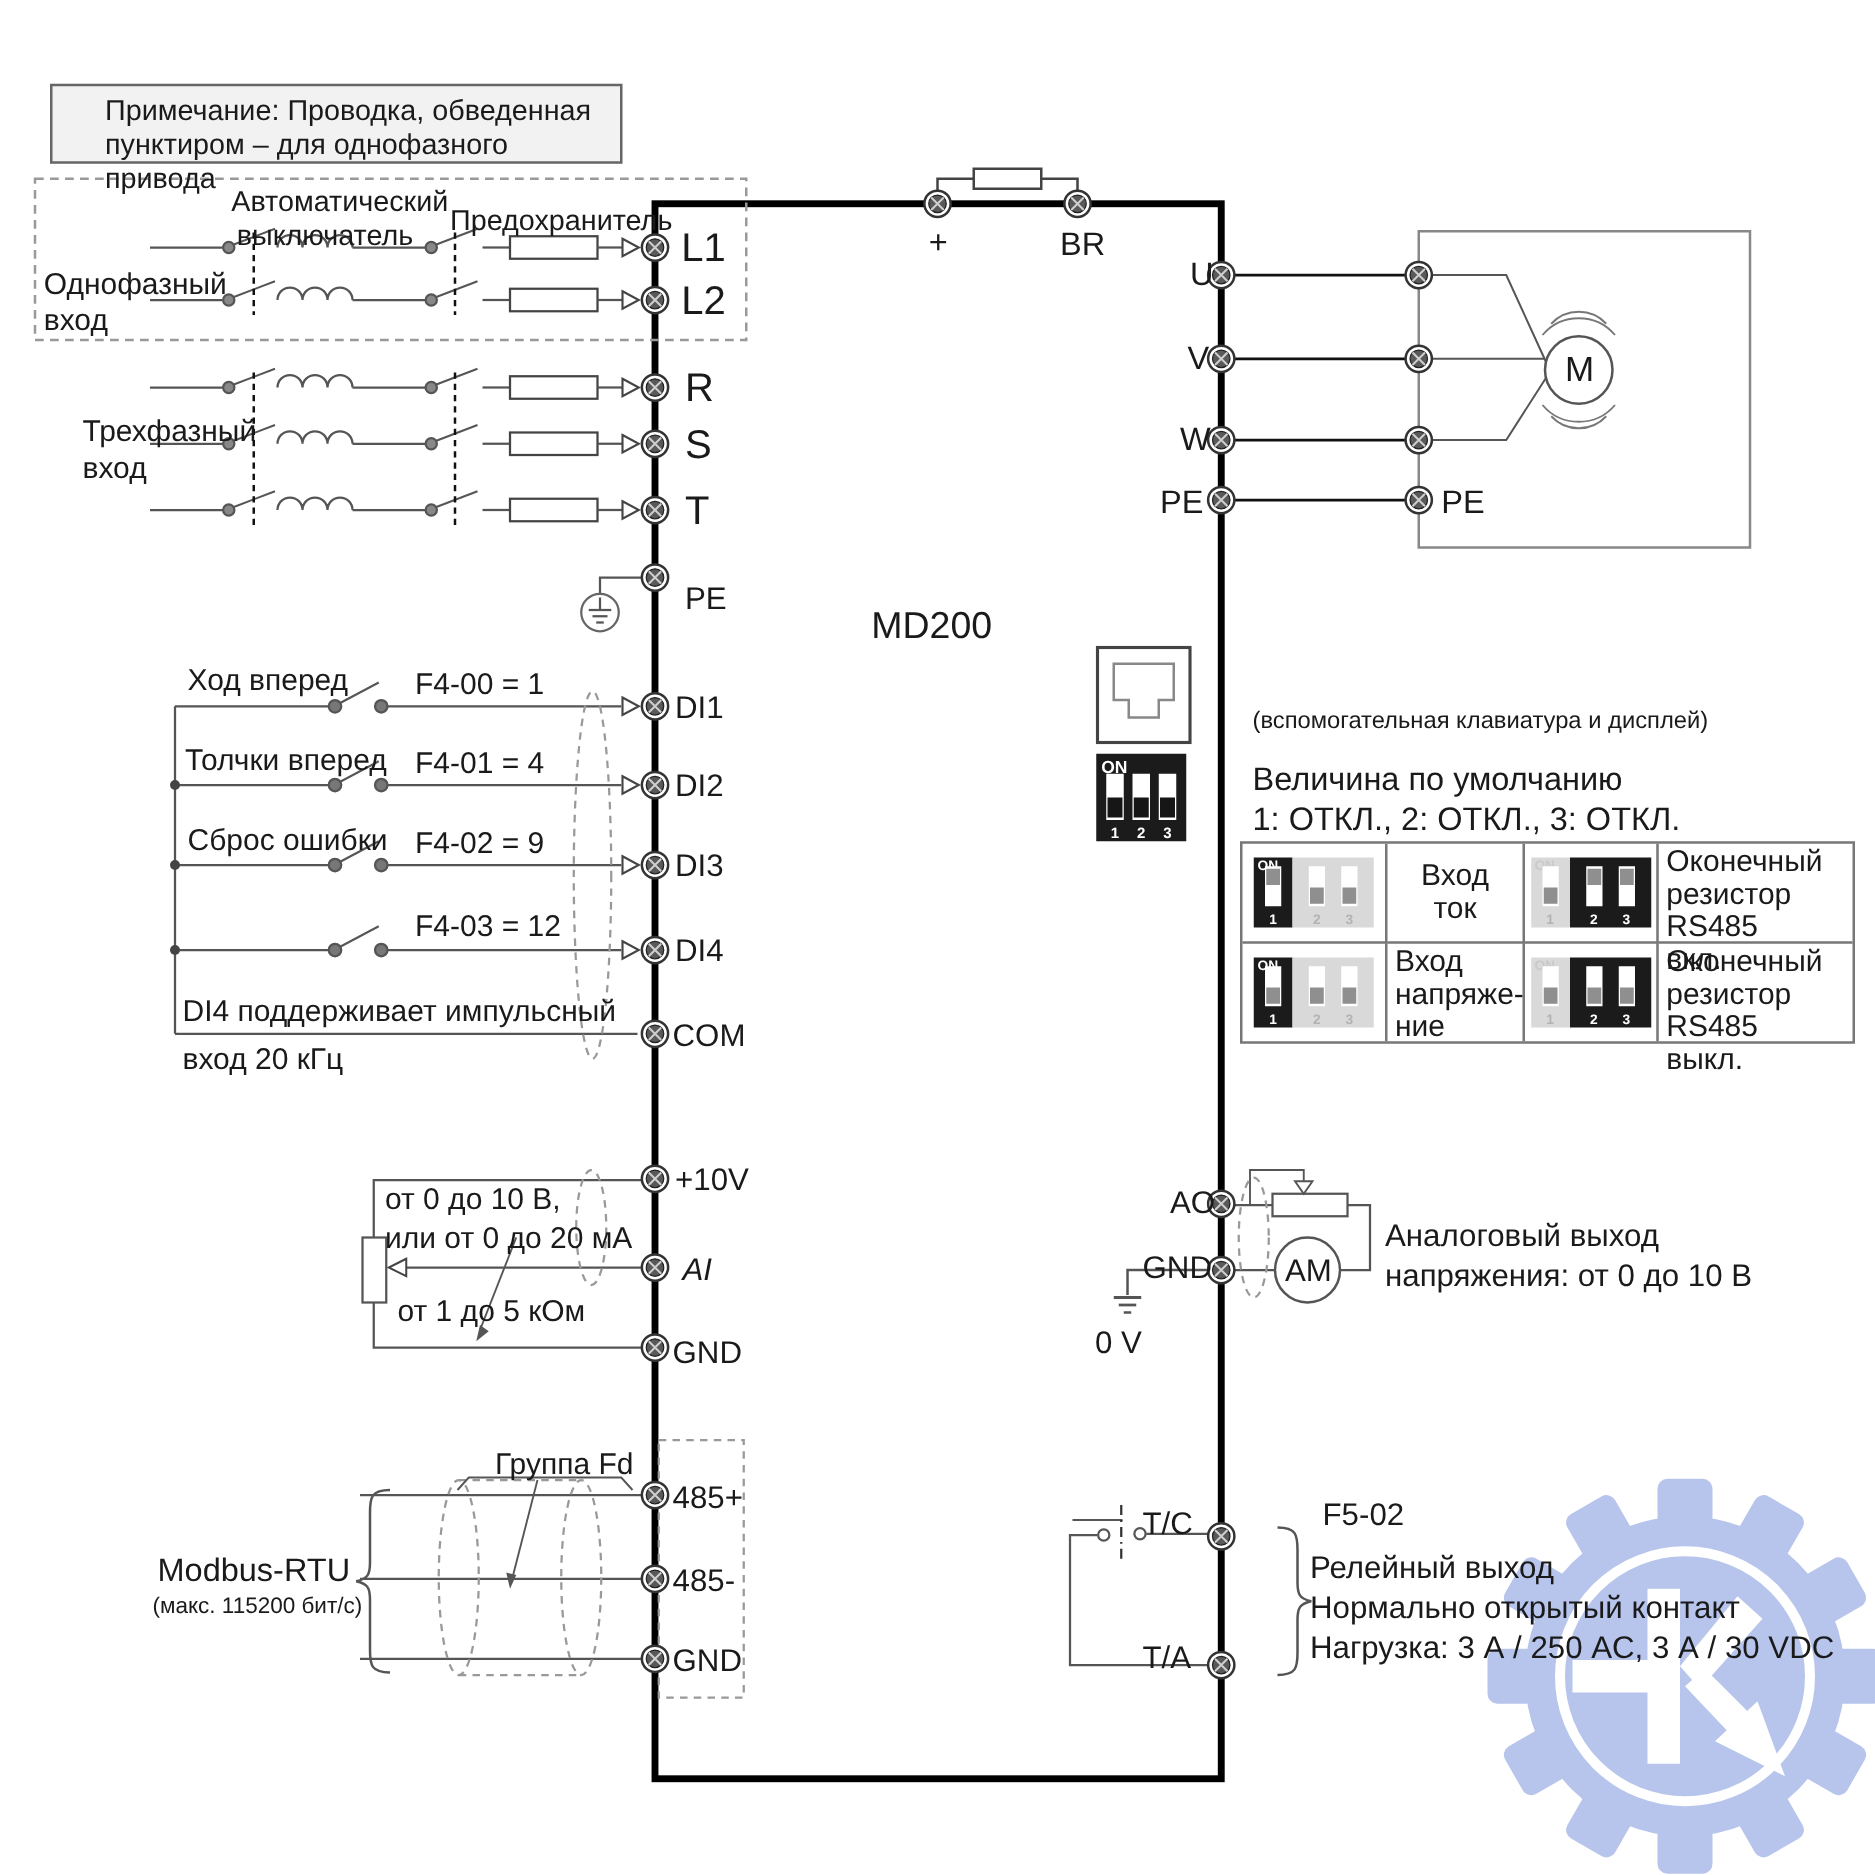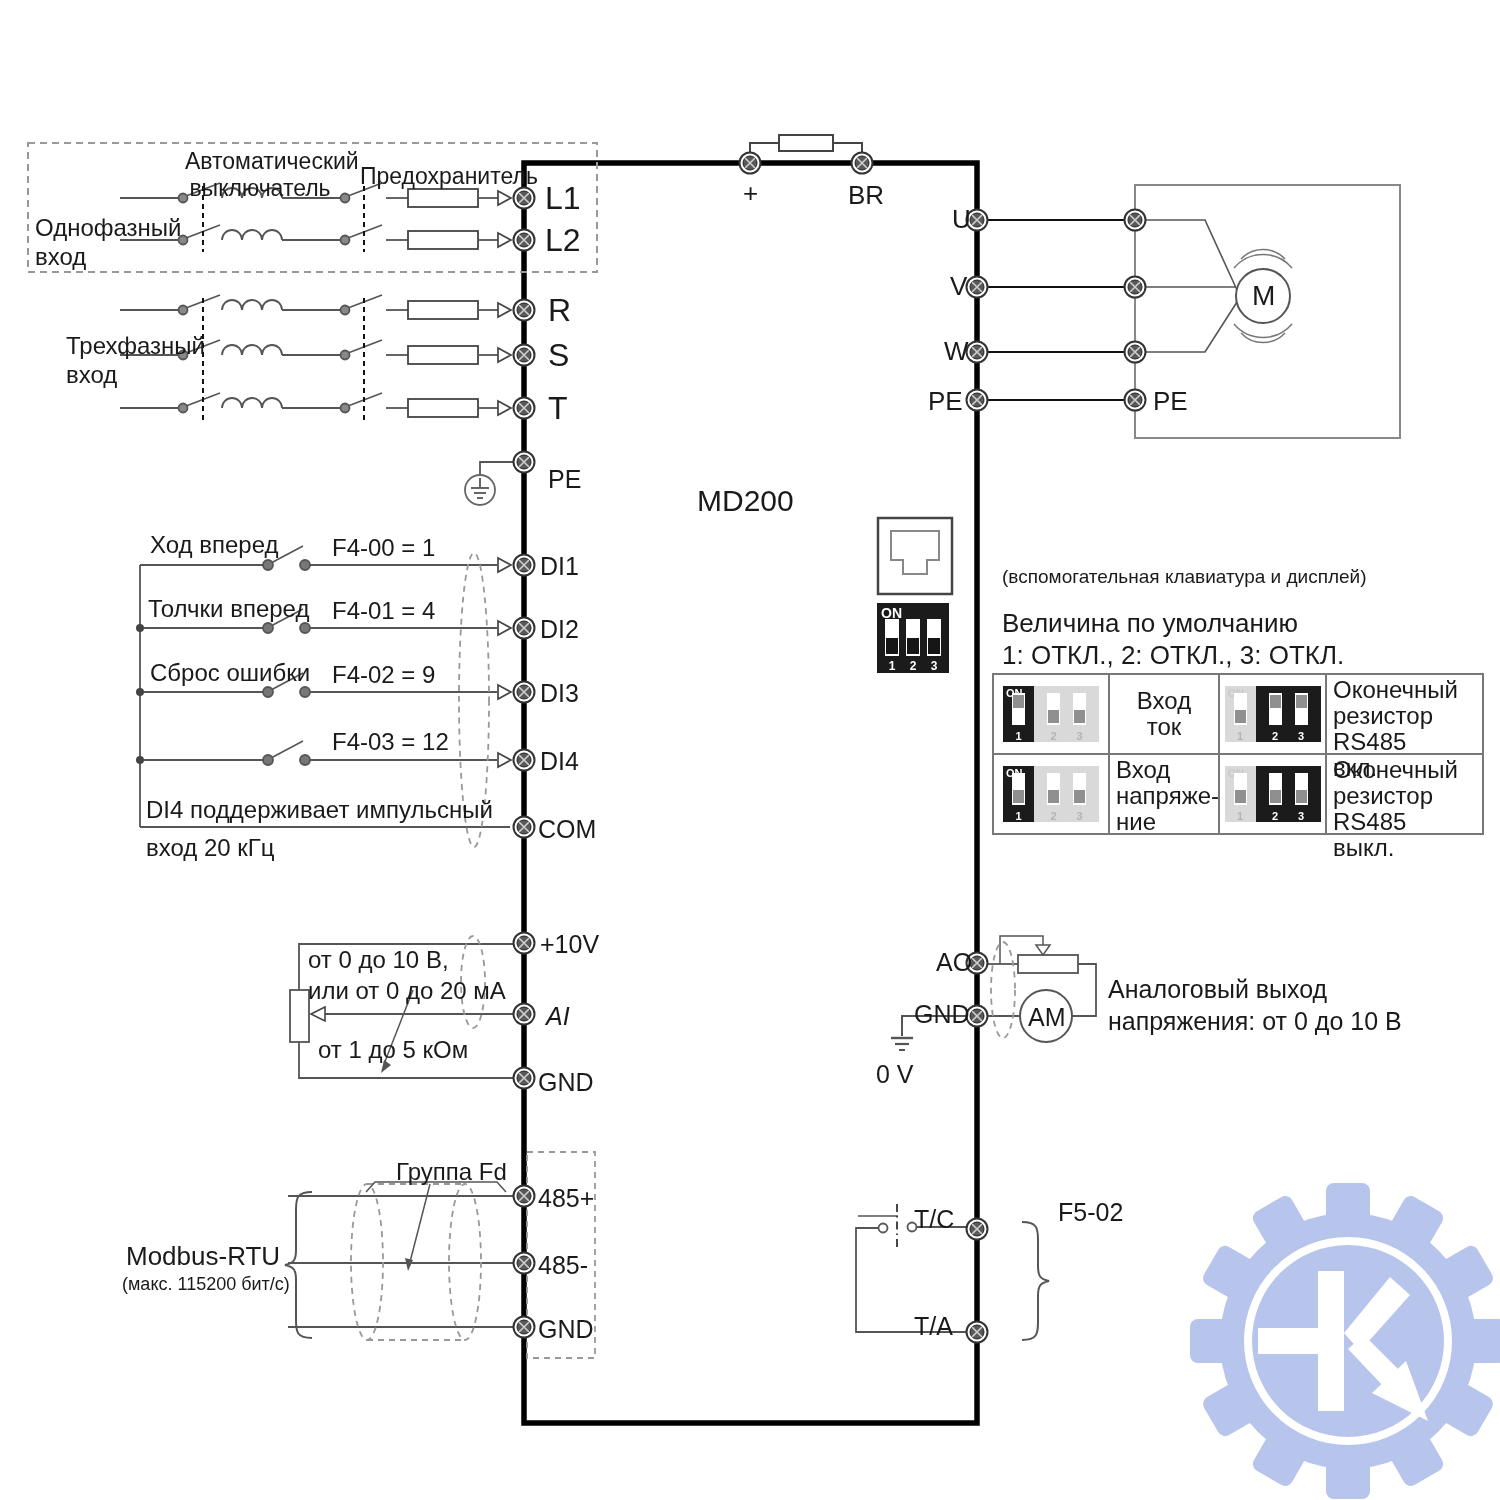--- a/index.html
+++ b/index.html
@@ -340,20 +340,24 @@
     <g fill="#fff">
       <rect x="-90" y="-13" width="62" height="26"></rect>
       <rect x="-30" y="-70" width="26" height="140"></rect>
       <polygon points="-4,-8 42,-64 62,-46 12,10"></polygon>
       <polygon points="0,8 16,-6 52,30 36,46"></polygon>
       <polygon points="24,52 58,20 80,80"></polygon>
     </g>
   </g>
 </svg>
 
+<div class="note-box">
+  <span class="t f23">Примечание: Проводка, обведенная
+пунктиром – для однофазного привода</span>
+</div>
 
 <span class="t f23 c" style="left:185px;top:148px;width:150px;">Автоматический
 выключатель</span>
 <span class="t f23" style="left:360px;top:163px;">Предохранитель</span>
 <span class="t lh29" style="left:35px;top:213px;">Однофазный
 вход</span>
 <span class="t lh29" style="left:35px;top:331px;margin-left:31px;">Трехфазный
 вход</span>
 <span class="t f32" style="left:545px;top:180px;">L1</span>
 <span class="t f32" style="left:545px;top:222px;">L2</span>
@@ -523,16 +527,19 @@
 </div>
 
 <span class="t f25" style="left:936px;top:946px;">AO</span>
 <span class="t f25" style="left:914px;top:998px;">GND</span>
 <span class="t f25" style="left:876px;top:1058px;">0 V</span>
 <span class="t f25" style="left:1028px;top:1001px;">AM</span>
 <span class="t f25" style="left:1108px;top:973px;">Аналоговый выход
 напряжения: от 0 до 10 В</span>
 
 <span class="t f25" style="left:1058px;top:1196px;">F5-02</span>
+<span class="t f25" style="left:1048px;top:1238px;">Релейный выход
+Нормально открытый контакт
+Нагрузка: 3 А / 250 AC, 3 А / 30 VDC</span>
 <span class="t f25" style="left:914px;top:1203px;">T/C</span>
 <span class="t f25" style="left:914px;top:1310px;">T/A</span>
 
 </div>
 
 </body></html>

